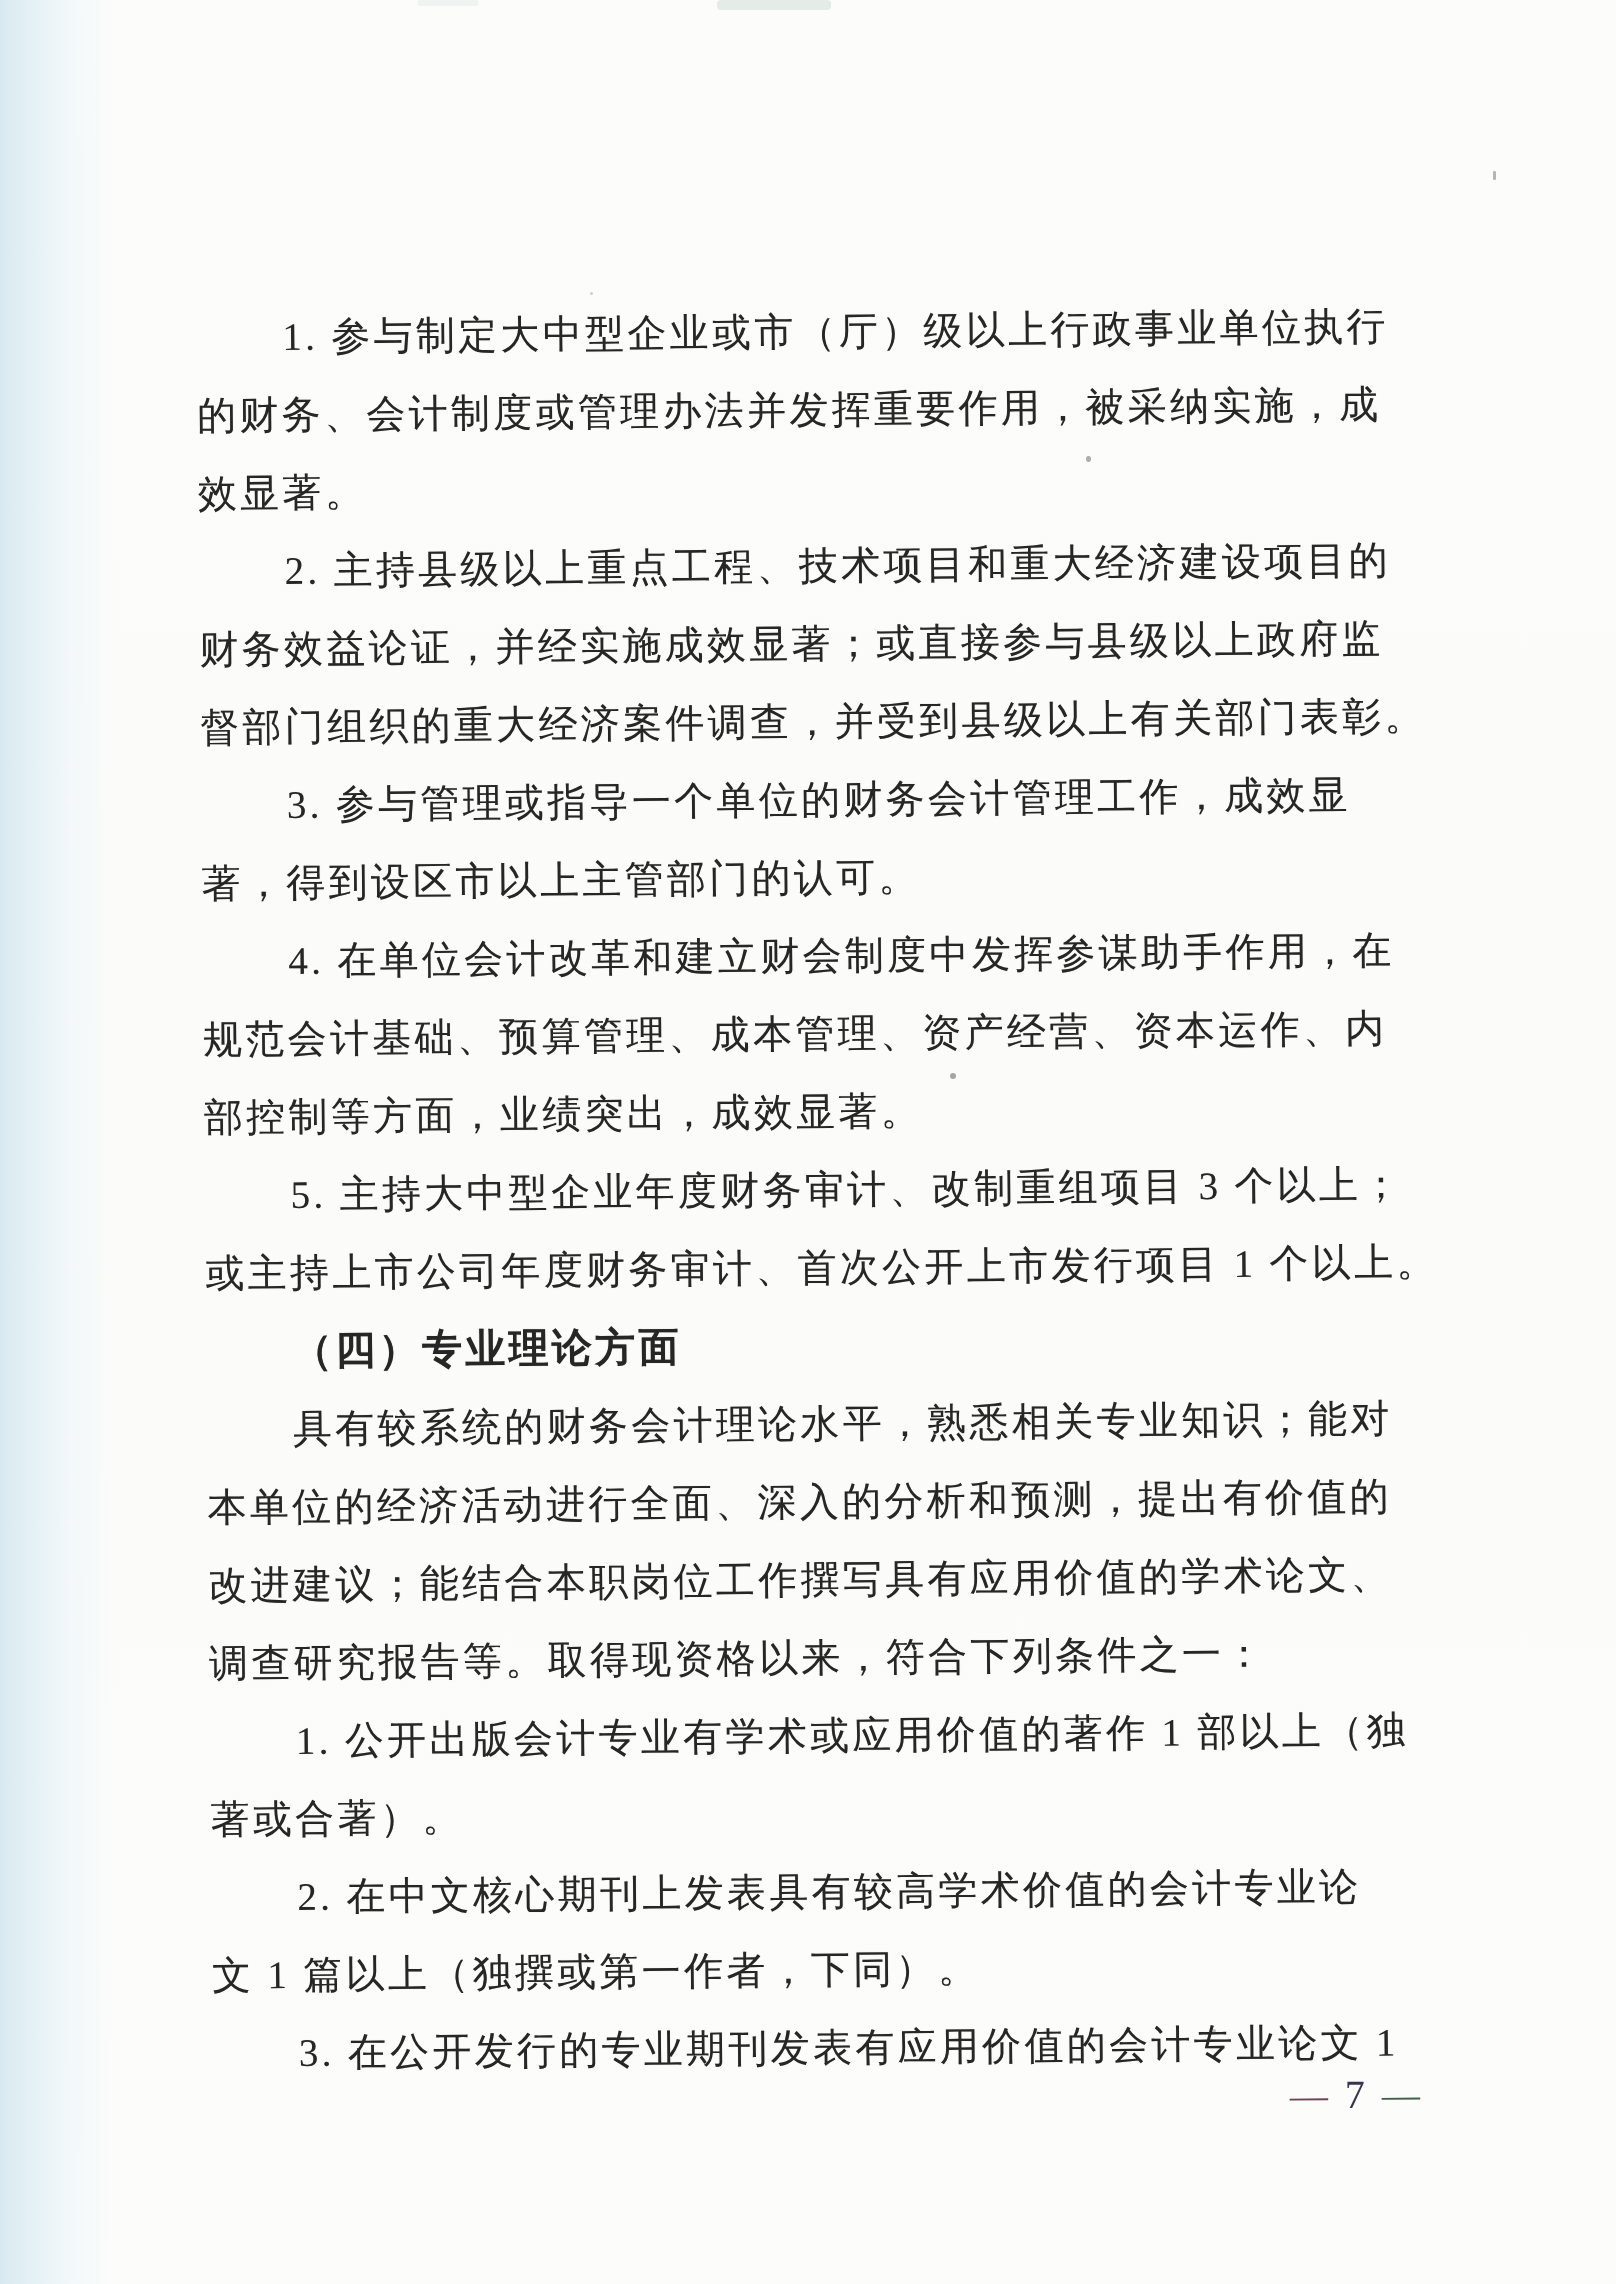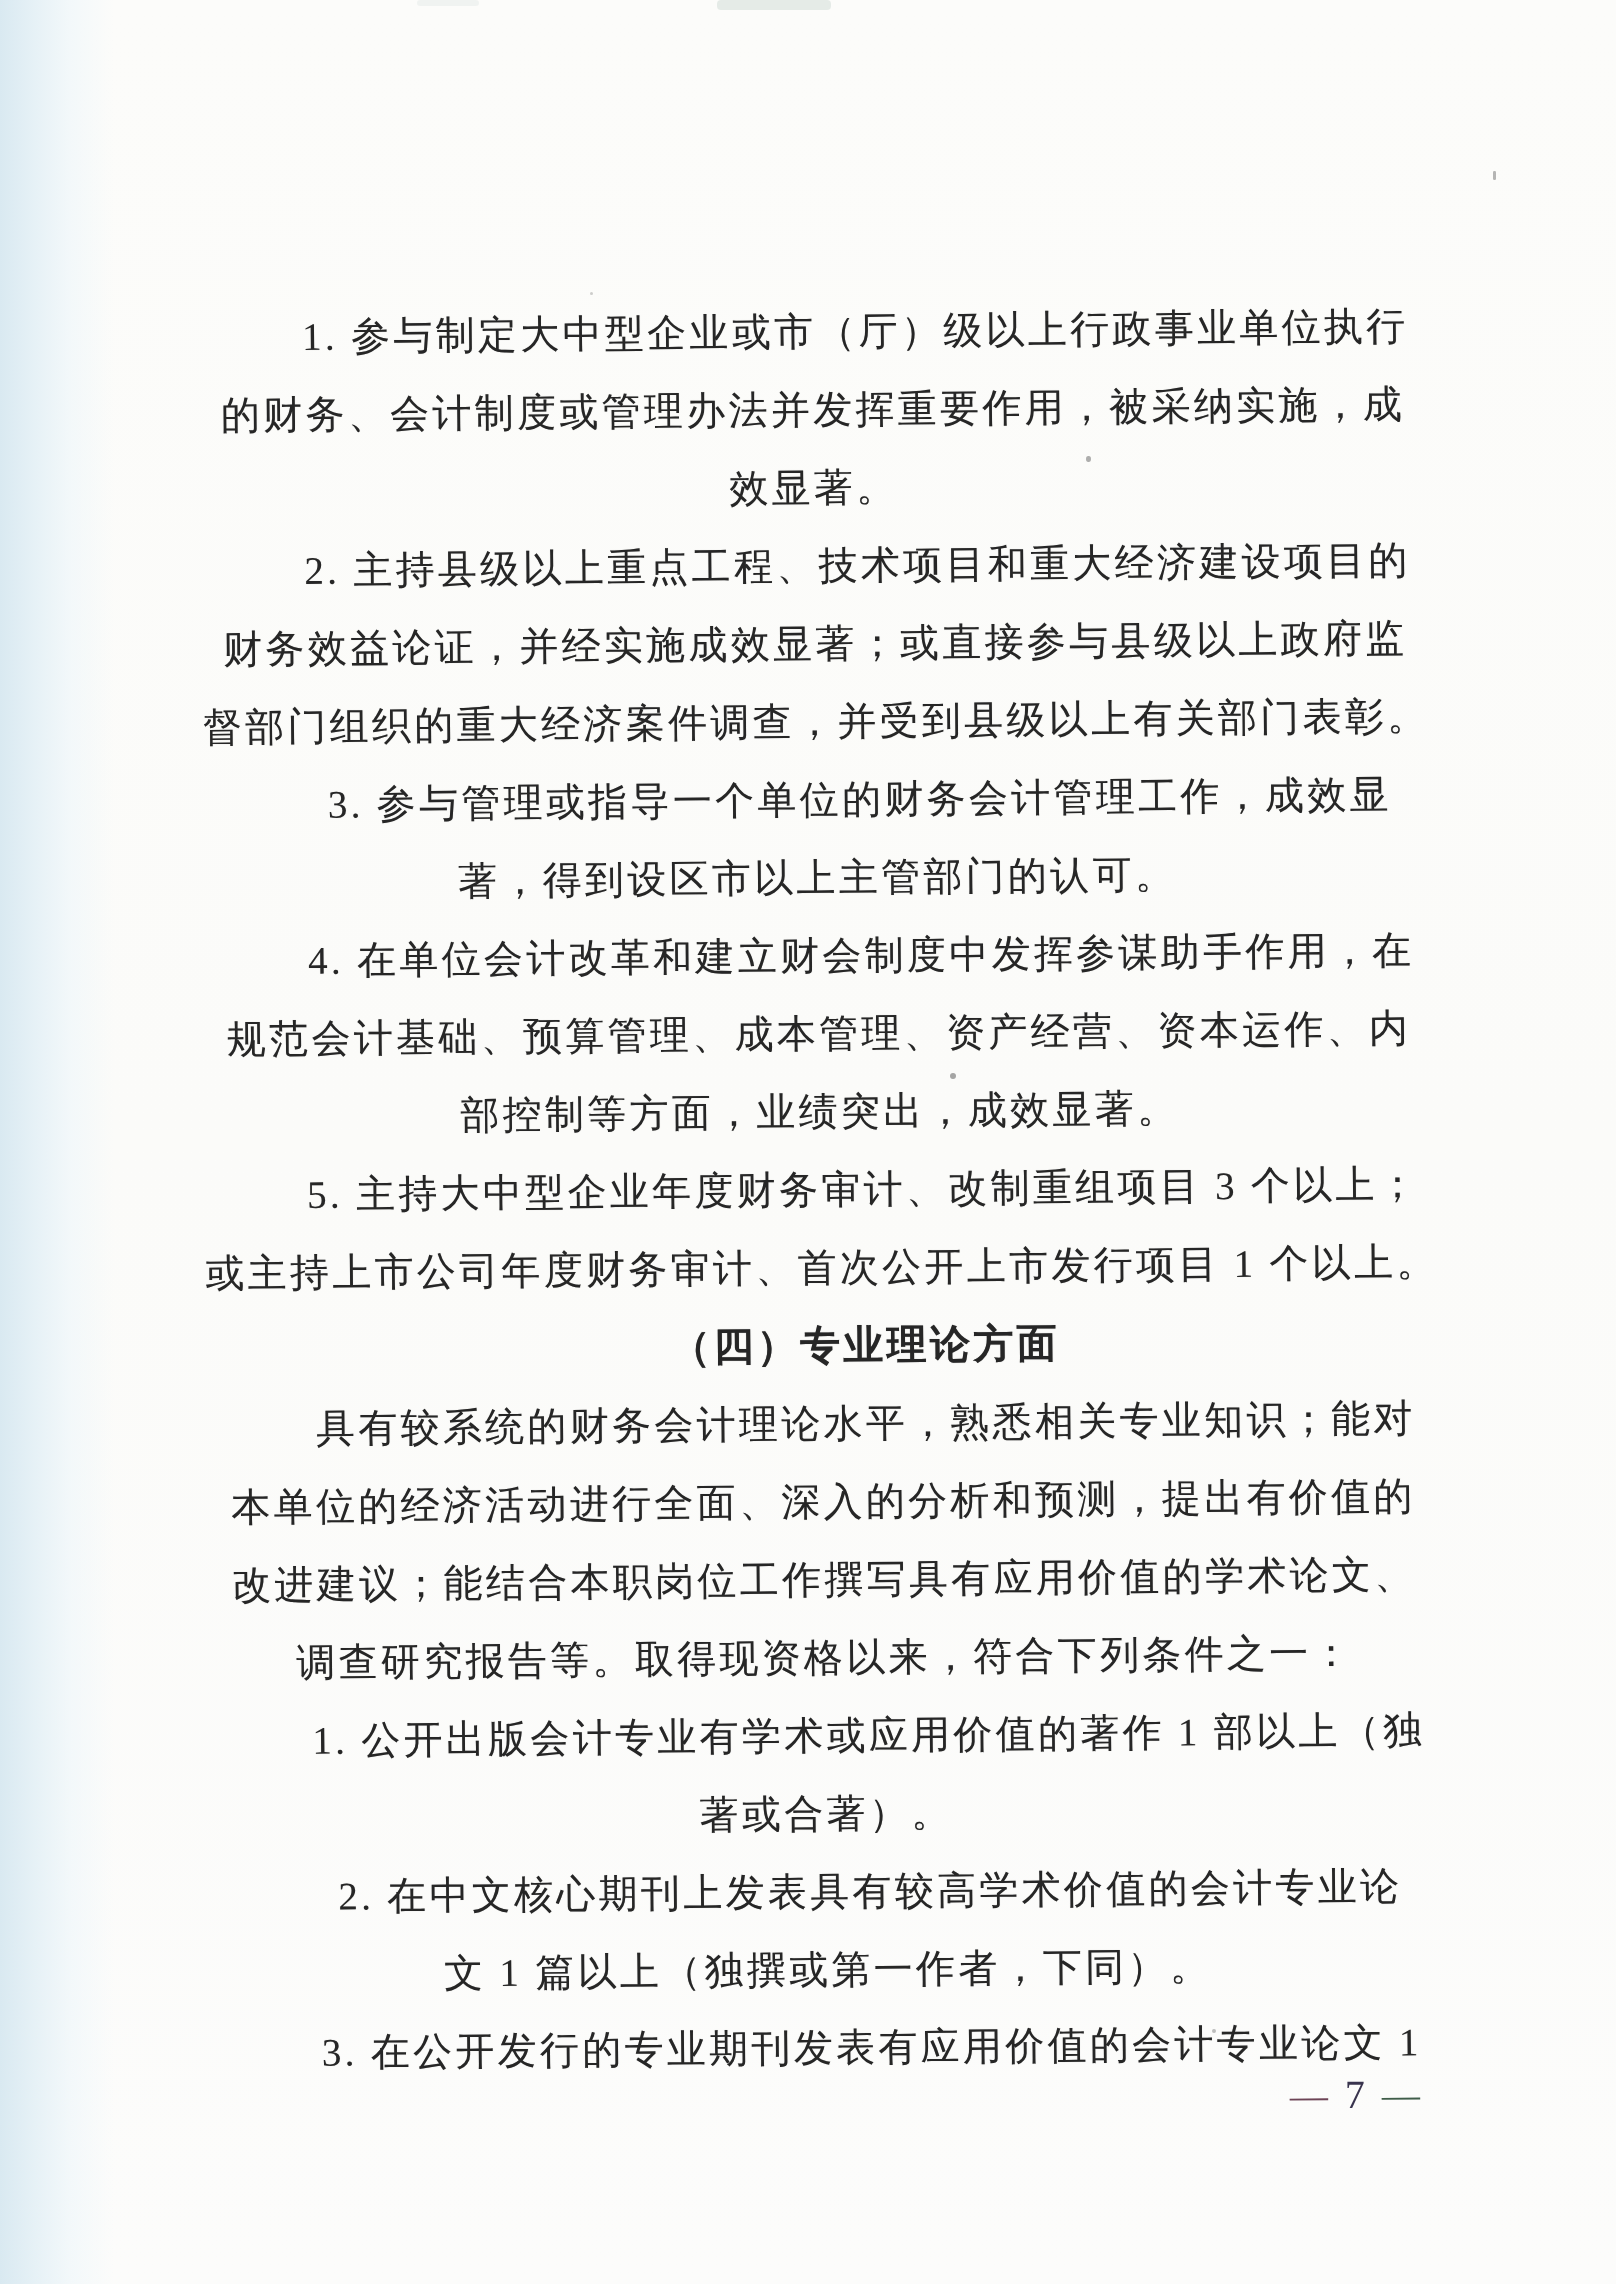--- a/index.html
+++ b/index.html
@@ -9,21 +9,20 @@
     height: 2284px;
     background: #fbfbf9;
     overflow: hidden;
     position: relative;
     font-family: "Liberation Serif", "DejaVu Serif", serif;
   }
   .page {
     position: absolute;
     inset: 0;
     background: linear-gradient(180deg, #fcfcfa 0%, #fbfbf9 50%, #fcfcfb 100%);
-    text-align: center;
   }
   
   .edge-tint {
     position: absolute;
     left: 0; top: 0; bottom: 0;
     width: 114px;
     background: linear-gradient(90deg,
       #d9e9f1 0%,
       #e6f1f6 30%,
       rgba(240,247,250,0.75) 62%,

